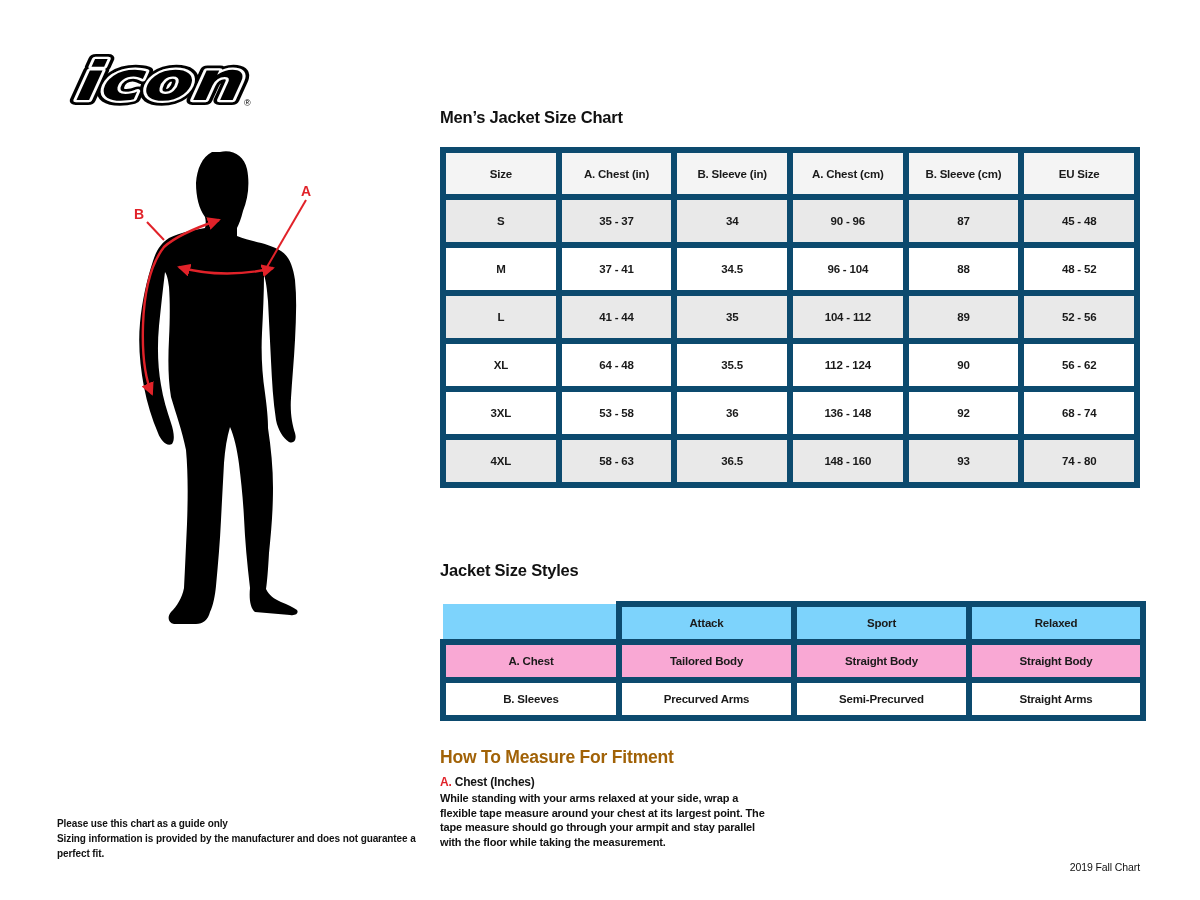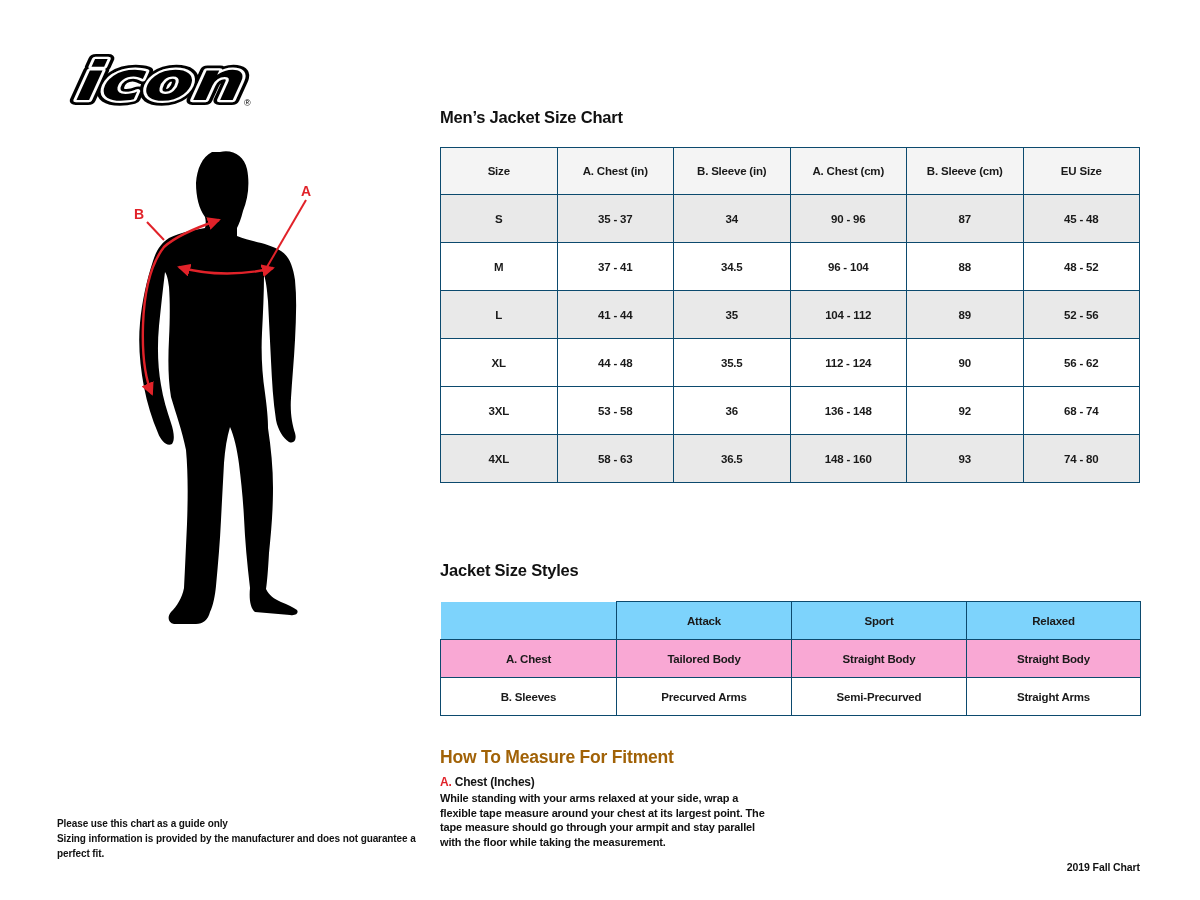--- a/index.html
+++ b/index.html
@@ -9,42 +9,42 @@
   }
   .abs{position:absolute;}
 
   
   .sec-title{font-size:16.5px;font-weight:bold;letter-spacing:-0.2px;color:#111;}
   .big-title{font-size:17.5px;font-weight:bold;letter-spacing:-0.2px;color:#a16207;}
 
   
   table{border-collapse:collapse;table-layout:fixed;}
   .tbl td{
-    border:1px solid #0c4a6e;text-align:center;vertical-align:middle;padding:0;
+    border:6px solid #0c4a6e;text-align:center;vertical-align:middle;padding:0;
     font-size:11.5px;font-weight:bold;letter-spacing:-0.2px;color:#1a1a1a;
   }
   #t1{width:700px;}
   #t1 tr{height:48px;}
   #t1 tr.hdr{height:47px;}
   #t1 tr.hdr td{background:#f4f4f4;}
   #t1 tr.g td{background:#e9e9e9;}
   #t2{width:700px;}
   #t2 tr{height:38px;}
   #t2 tr.hdr td{background:#7dd3fc;}
   #t2 tr.g td{background:#f9a8d4;}
   #t2 td.corner{border:none;background:#ffffff;}
 
   
   .measure-col{width:325px;}
   .measure-head{font-size:12px;font-weight:bold;letter-spacing:-0.2px;margin-bottom:2px;}
   .measure-head .pfx{color:var(--red);}
   .measure-text{font-size:11px;font-weight:bold;letter-spacing:-0.15px;line-height:1.32;color:#111;}
 
   .disclaimer{font-size:10px;font-weight:bold;letter-spacing:-0.1px;line-height:1.5;color:#111;}
-  .version{font-size:10.5px;font-weight:bold;letter-spacing:-0.1px;color:#111;text-align:right;}
+  .version{font-size:10.5px;font-weight:normal;letter-spacing:-0.1px;color:#111;text-align:right;}
 
   :root{--red:#e12229;}
 </style>
 </head>
 <body>
 
 <svg class="abs" style="left:58px;top:50px;" width="210" height="64" viewBox="0 0 210 64">
   <g transform="skewX(-11) translate(14,0)" font-family="'DejaVu Sans', sans-serif" font-weight="bold" font-style="italic" font-size="54">
     <text x="12" y="50" textLength="168" lengthAdjust="spacingAndGlyphs" fill="#000" stroke="#000" stroke-width="10" stroke-linejoin="round">icon</text>
     <text x="12" y="50" textLength="168" lengthAdjust="spacingAndGlyphs" fill="#fff" stroke="#fff" stroke-width="4.5" stroke-linejoin="round">icon</text>
@@ -159,21 +159,21 @@
   <tr class="g">
     <td>L</td>
     <td>41 - 44</td>
     <td>35</td>
     <td>104 - 112</td>
     <td>89</td>
     <td>52 - 56</td>
   </tr>
   <tr>
     <td>XL</td>
-    <td>44 - 48</td>
+    <td>64 - 48</td>
     <td>35.5</td>
     <td>112 - 124</td>
     <td>90</td>
     <td>56 - 62</td>
   </tr>
   <tr>
     <td>3XL</td>
     <td>53 - 58</td>
     <td>36</td>
     <td>136 - 148</td>

